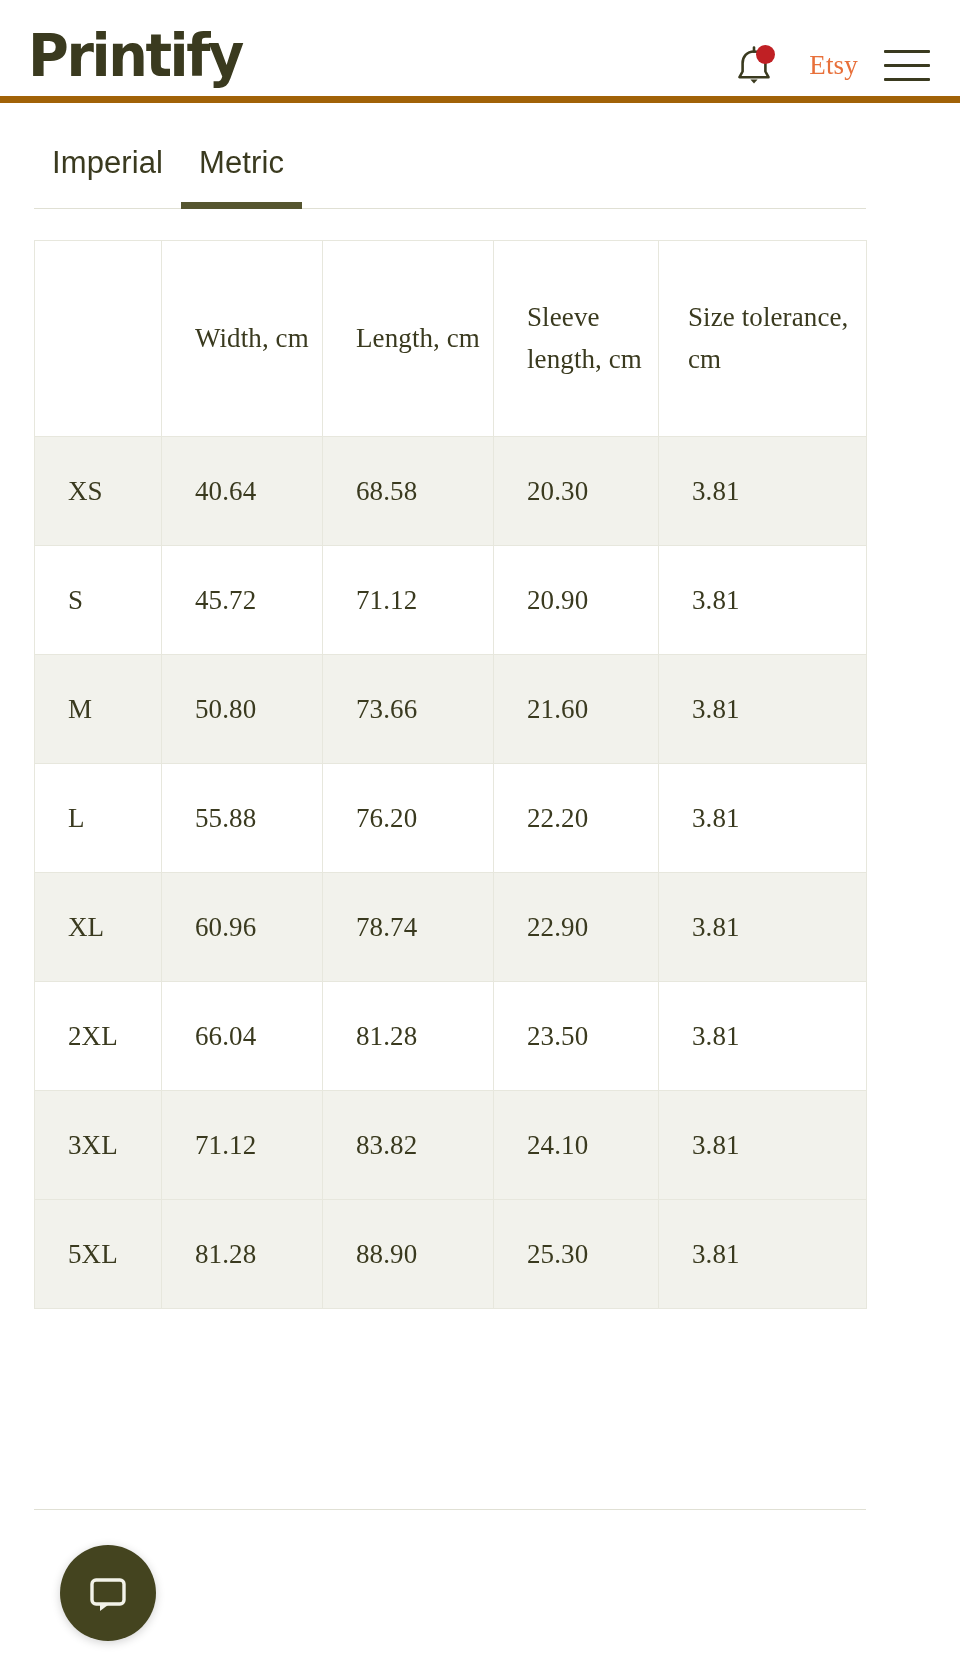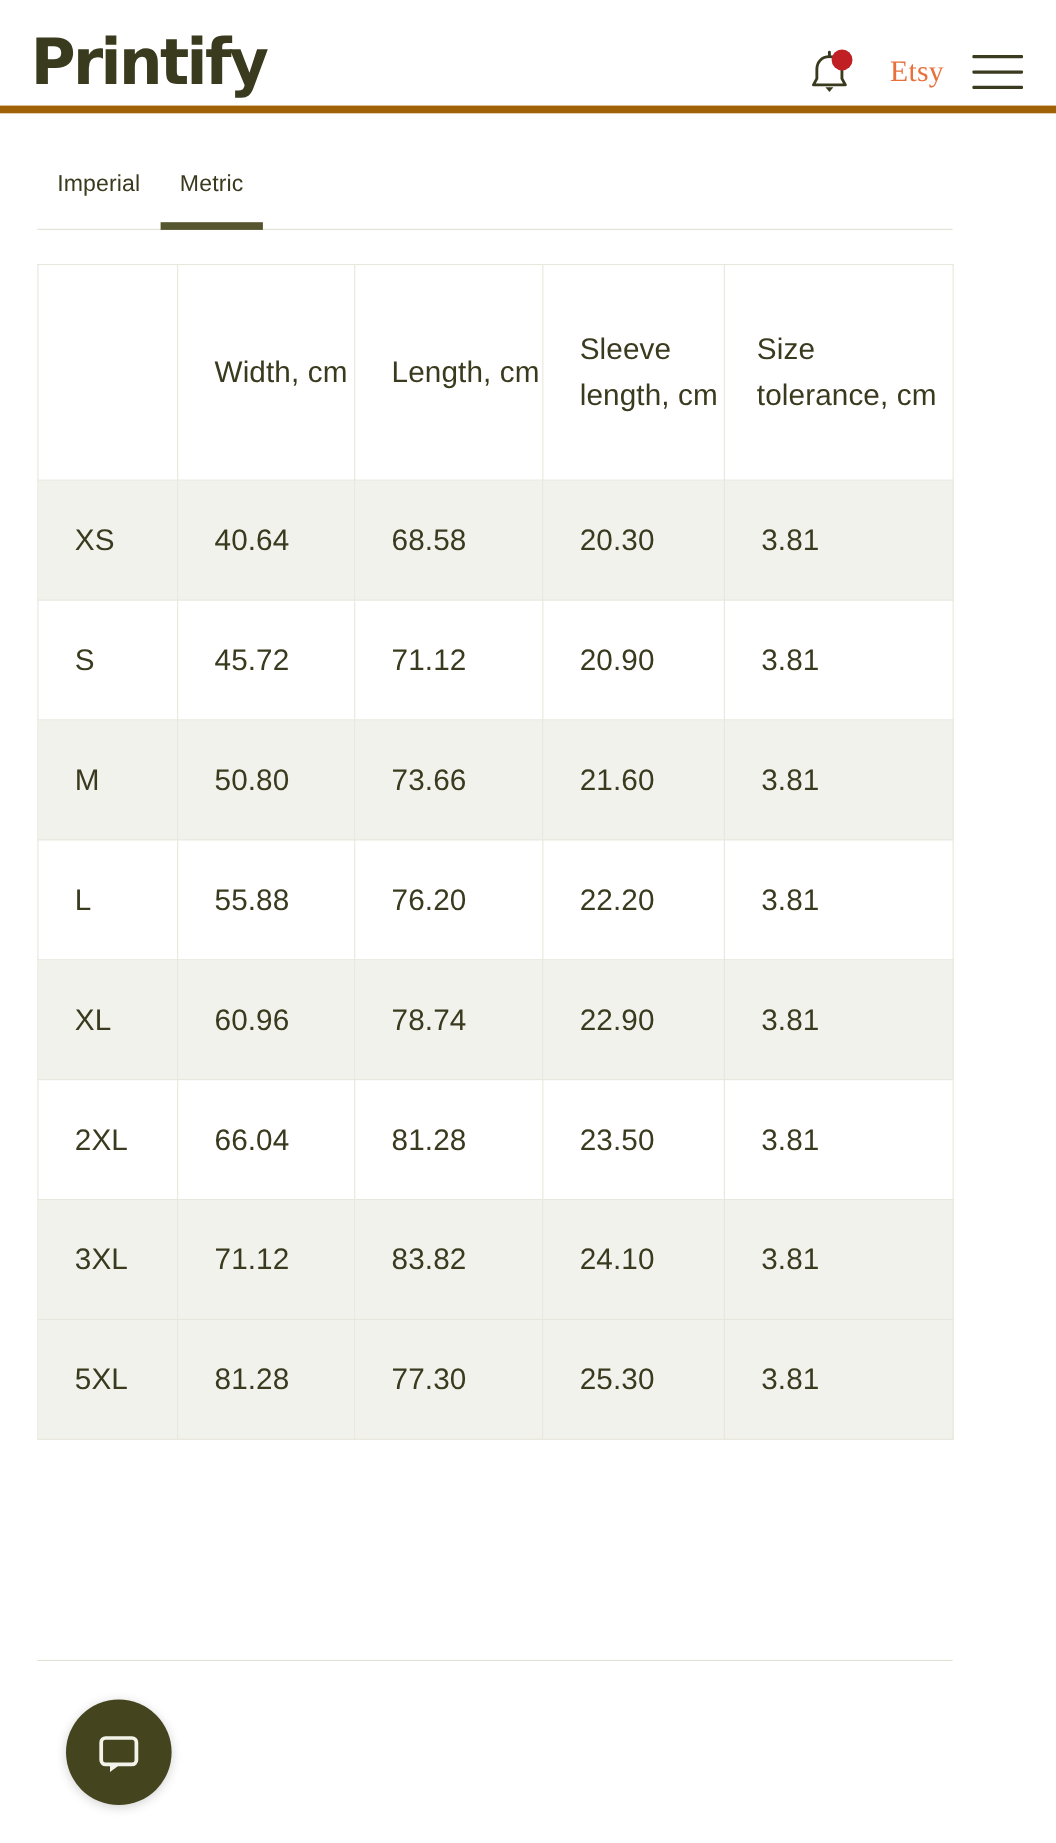--- a/index.html
+++ b/index.html
@@ -100,21 +100,21 @@
     margin: 0 34px;
     width: 832px;
     height: 106px;
     border-bottom: 1px solid #e0e0d4;
     display: flex;
     align-items: flex-end;
     gap: 0;
   }
   .tab {
     position: relative;
-    font-size: 21px;
+    font-size: 31px;
     color: #3a3a1f;
     padding: 0 18px 30px 18px;
     cursor: pointer;
     line-height: 1;
     letter-spacing: .1px;
     margin-top: 31px;
   }
   .tab.active::after {
     content: "";
     position: absolute;
@@ -122,20 +122,21 @@
     right: 0;
     bottom: -1px;
     height: 7px;
     background: #55552f;
   }
 
   
   .table-wrap {
     margin: 31px 34px 0 34px;
     width: 832px;
+    font-family: Liberation Serif, serif;
   }
   table.size-table {
     width: 832px;
     border-collapse: collapse;
     table-layout: fixed;
     font-size: 27px;
   }
   table.size-table th,
   table.size-table td {
     border: 1px solid #e7e7dd;
@@ -282,21 +283,21 @@
         <tr class="shade">
           <td>3XL</td>
           <td>71.12</td>
           <td>83.82</td>
           <td>24.10</td>
           <td>3.81</td>
         </tr>
         <tr class="shade">
           <td>5XL</td>
           <td>81.28</td>
-          <td>77.30</td>
+          <td>88.90</td>
           <td>25.30</td>
           <td>3.81</td>
         </tr>
       </tbody>
   </table>
 </div>
 
 <div class="page-footer"></div>
 
 <div class="chat-bubble">

